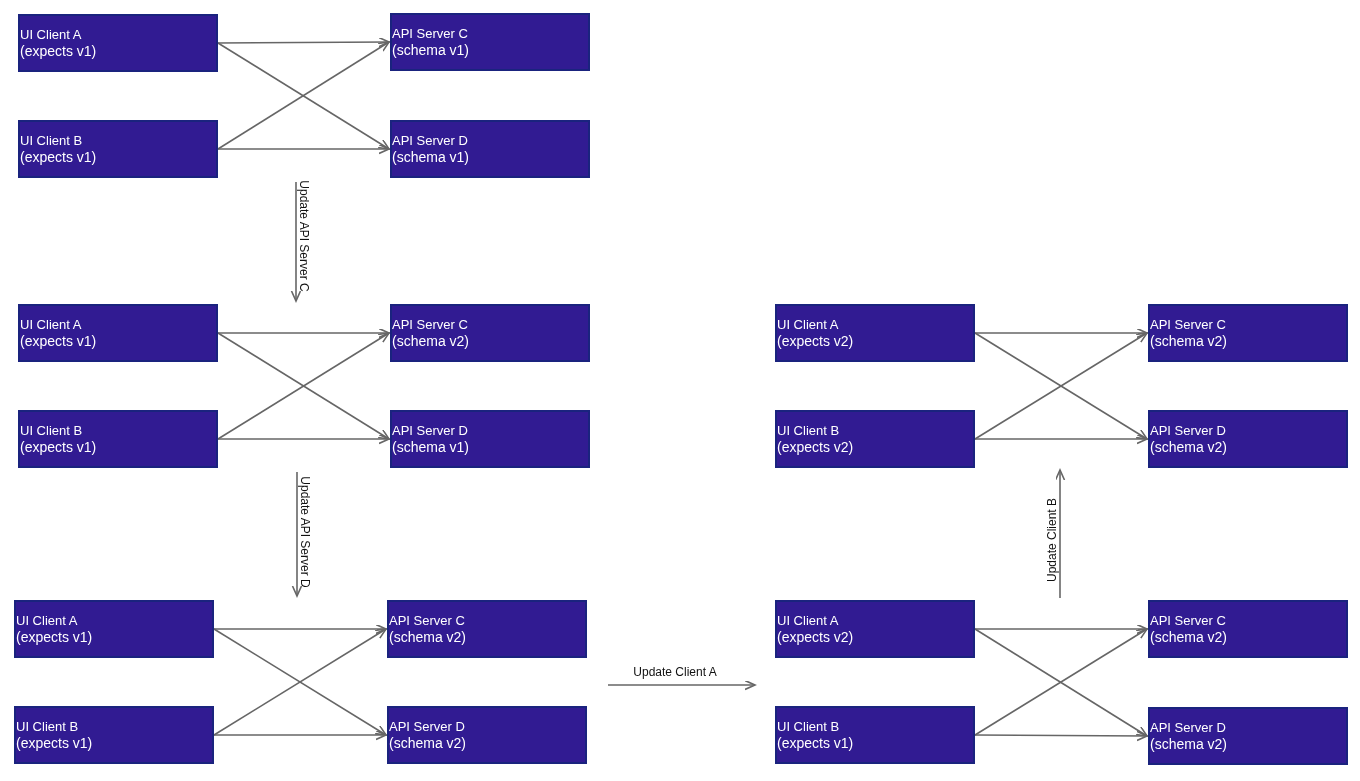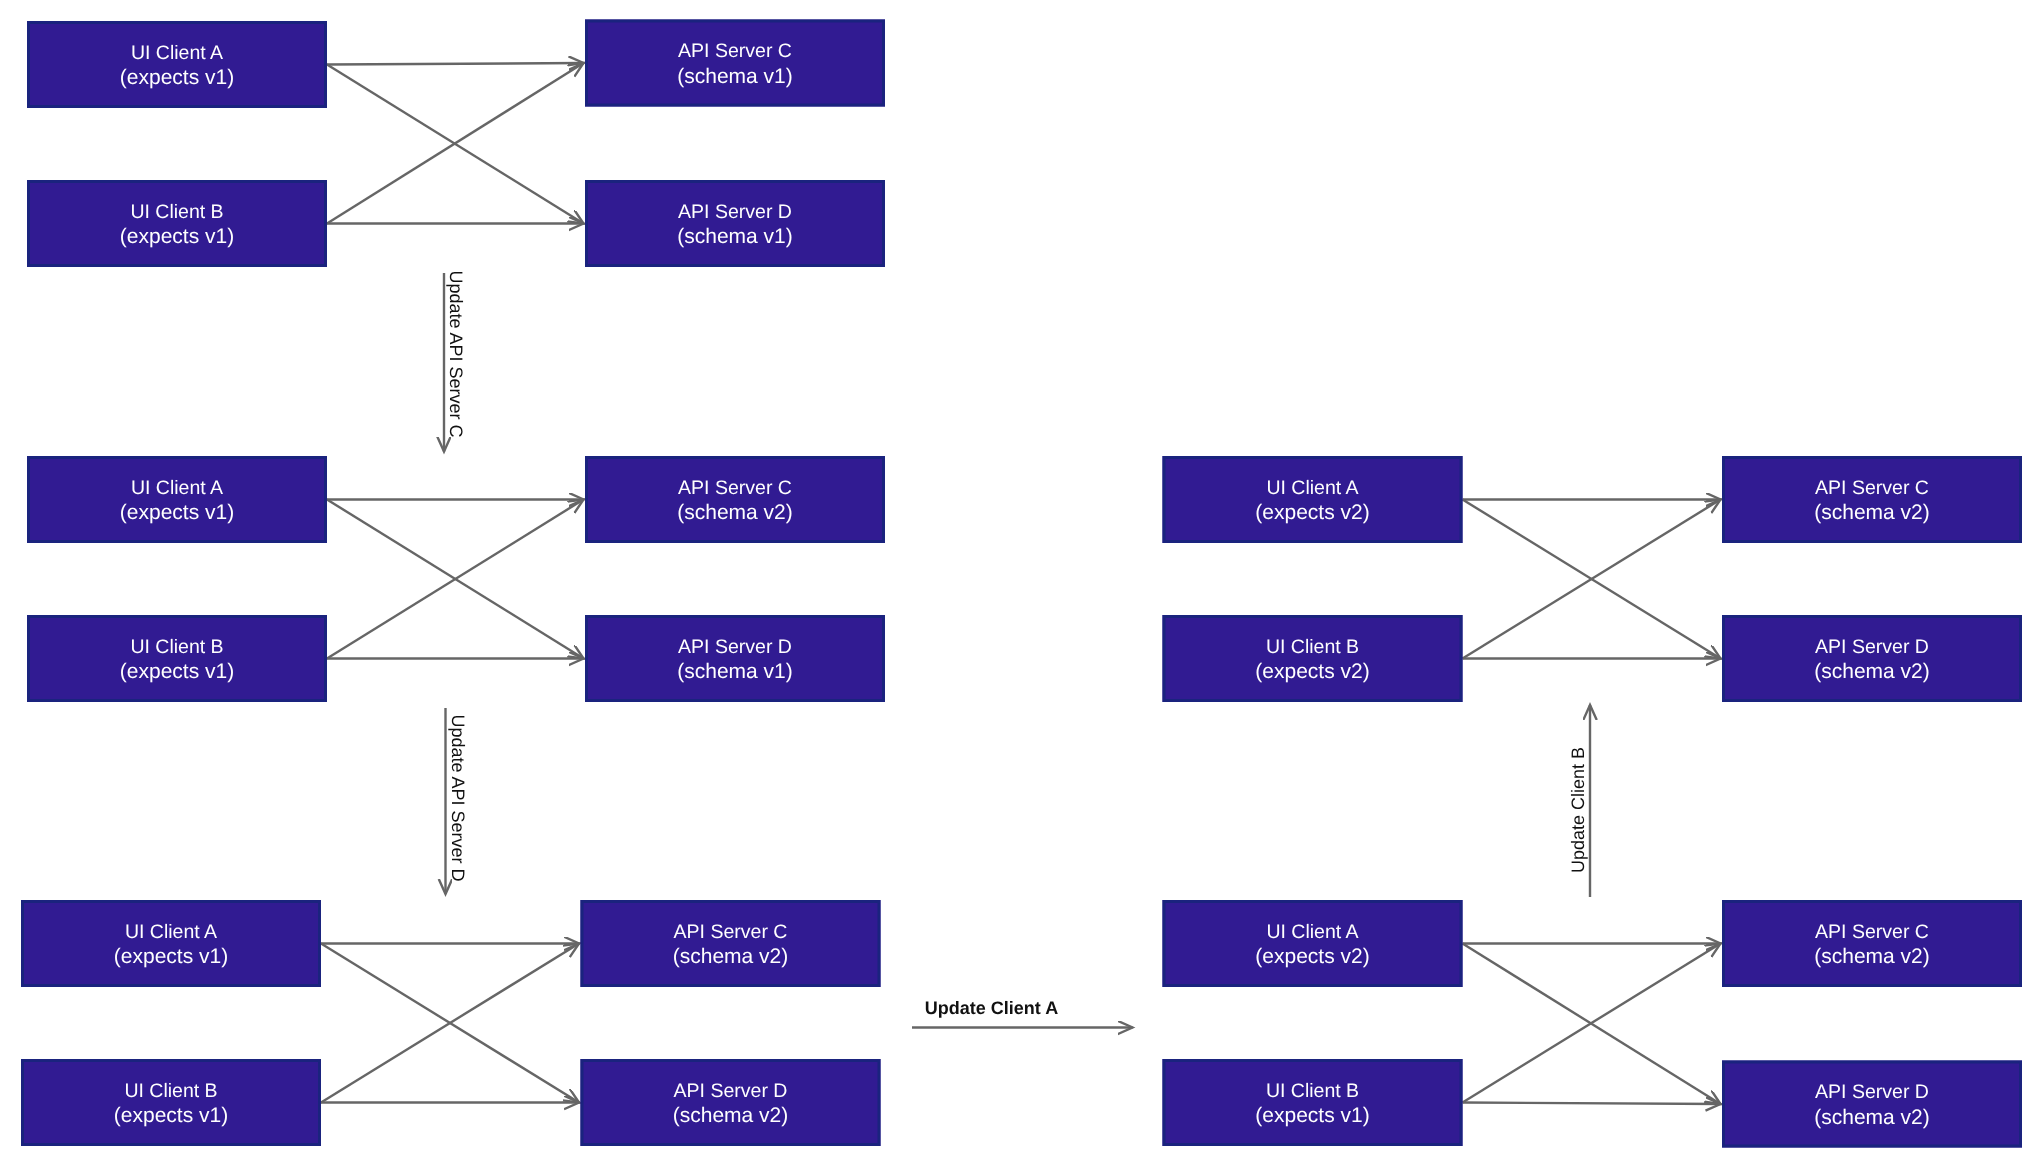--- a/index.html
+++ b/index.html
@@ -3,21 +3,21 @@
 <meta charset="utf-8">
 <style>
   html,body{margin:0;padding:0;background:#ffffff;}
   body{width:1360px;height:781px;font-family:"Liberation Sans",sans-serif;}
   #canvas{position:relative;width:1360px;height:781px;background:#ffffff;overflow:hidden;}
   #edge-layer{position:absolute;left:0;top:0;width:1360px;height:781px;}
   .node{
     position:absolute;width:200px;height:58px;box-sizing:border-box;
     background:var(--node-fill,#311b92);border:2px solid var(--node-border,#1a237e);
     color:var(--node-text,#ffffff);display:flex;flex-direction:column;
-    align-items:center;justify-content:center;text-align:center;
+    align-items:flex-start;justify-content:center;text-align:center;
     font-size:13px;line-height:17px;
   }
   .node .sub{font-size:14px;}
   .t-label{
     position:absolute;font-size:12px;color:var(--label-text,#111111);
     white-space:nowrap;transform:translate(-50%,-50%);
   }
   .t-label.r90{transform:translate(-50%,-50%) rotate(90deg);}
   .t-label.rm90{transform:translate(-50%,-50%) rotate(-90deg);}
 </style>
@@ -133,15 +133,15 @@
     <div class="node" style="left: 1148px; top: 304px;">
       <div>API Server C</div>
       <div class="sub">(schema v2)</div>
     </div>
     <div class="node" style="left: 1148px; top: 410px;">
       <div>API Server D</div>
       <div class="sub">(schema v2)</div>
     </div>
     <div class="t-label r90" style="left: 304px; top: 236px;">Update API Server C</div>
     <div class="t-label r90" style="left: 305px; top: 532px;">Update API Server D</div>
-    <div class="t-label" style="left: 661px; top: 672px; font-weight: bold;">Update Client A</div>
+    <div class="t-label" style="left: 675px; top: 672px;">Update Client A</div>
     <div class="t-label rm90" style="left: 1052px; top: 540px;">Update Client B</div>
   </div>
 
 </body></html>

